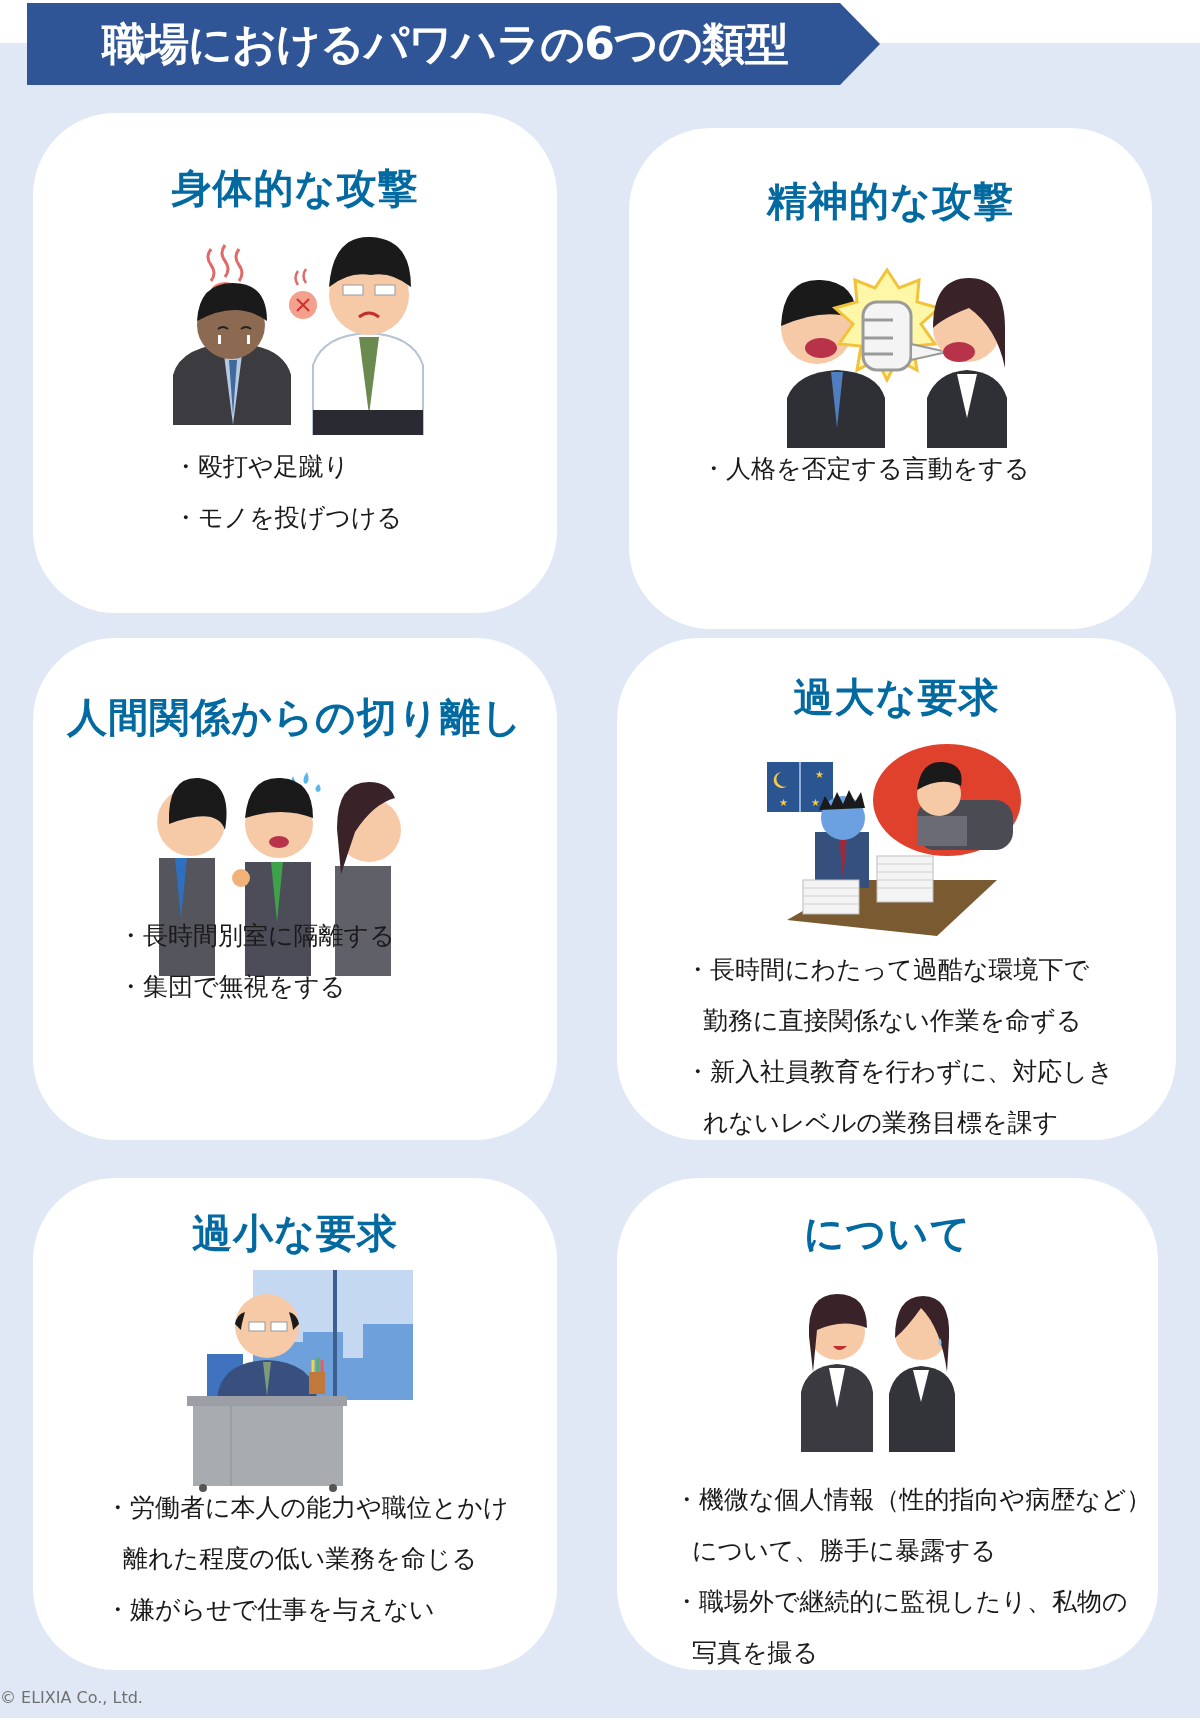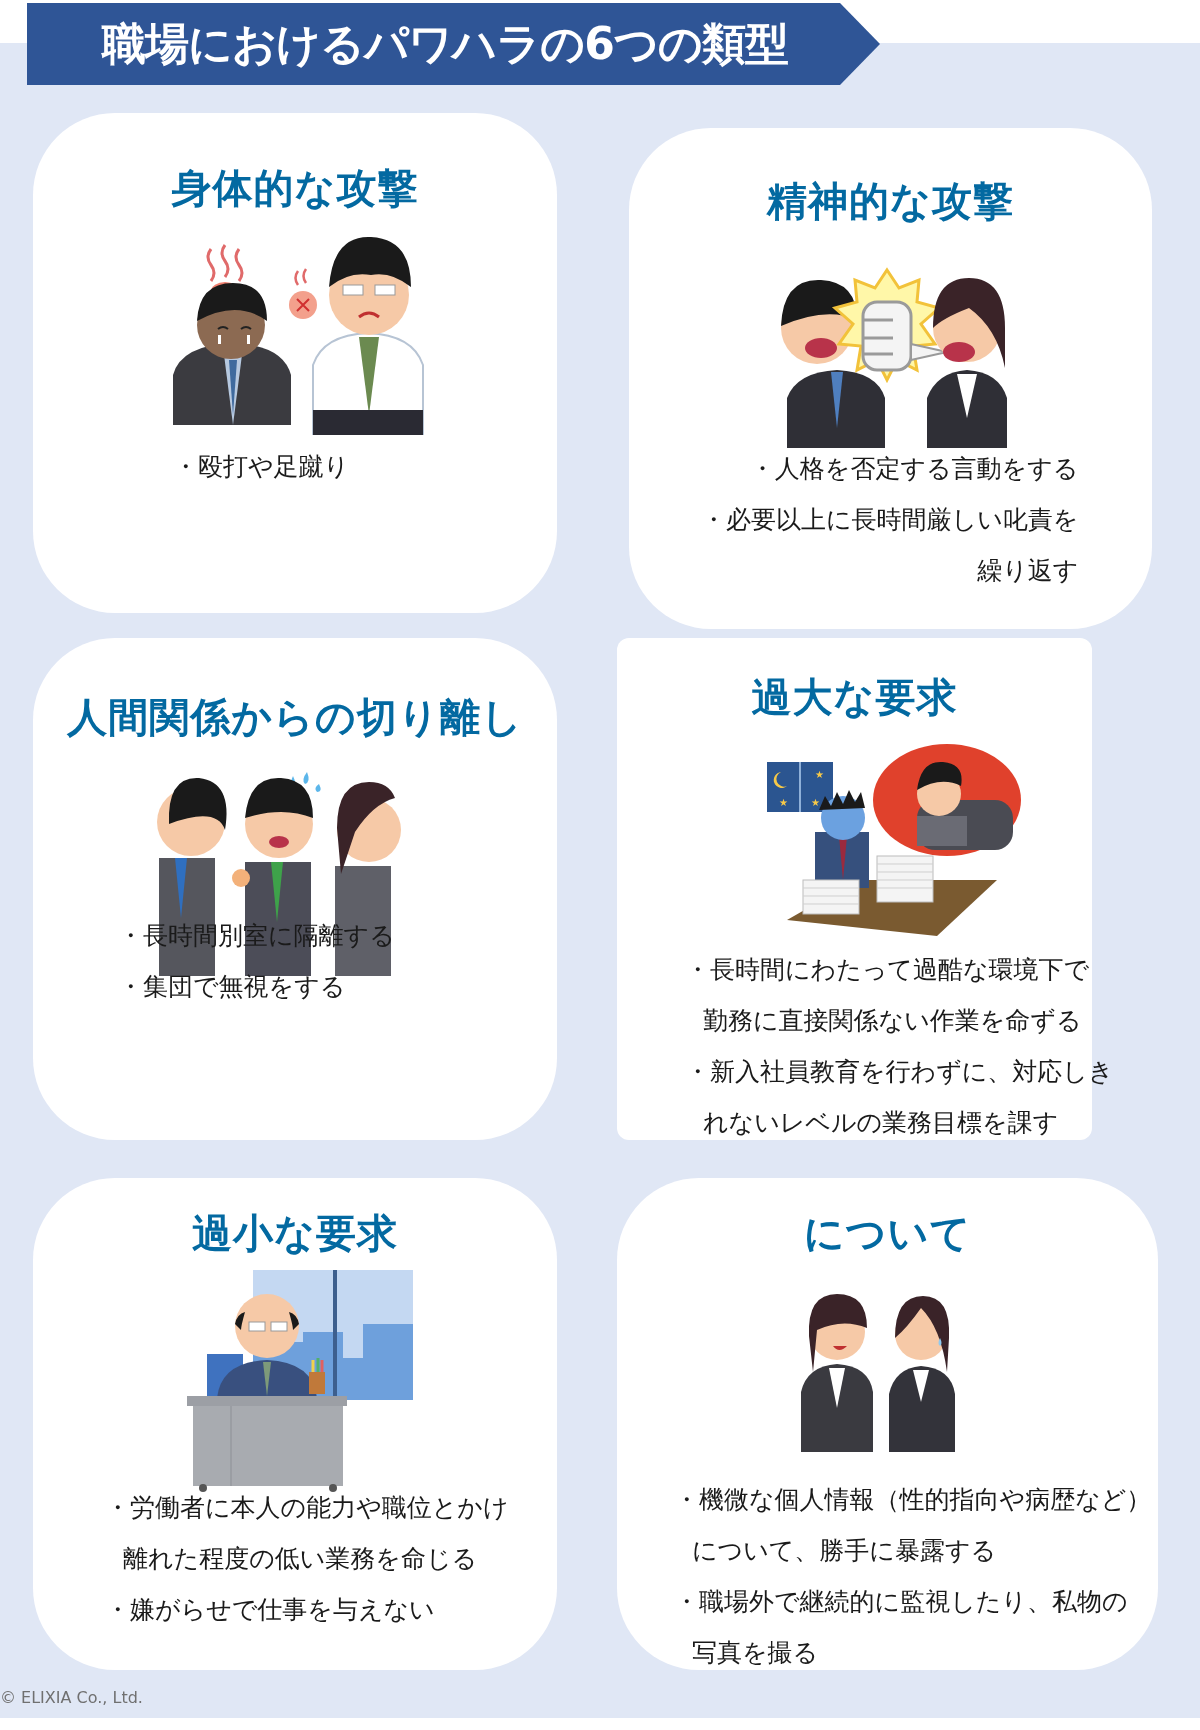--- a/index.html
+++ b/index.html
@@ -80,20 +80,21 @@
     <rect x="180" y="60" width="20" height="10" fill="#fff" stroke="#999"></rect>
     <rect x="212" y="60" width="20" height="10" fill="#fff" stroke="#999"></rect>
     <path d="M196 92 q10 -8 20 0" stroke="#c03030" stroke-width="3" fill="none"></path>
 
     <circle cx="140" cy="80" r="14" fill="#f3a08c"></circle>
     <path d="M134 74 l12 12 M146 74 l-12 12" stroke="#d03030" stroke-width="2"></path>
     <path d="M135 46 q-5 7 0 14 M143 44 q-5 7 0 14" stroke="#e06a6a" stroke-width="2.5" fill="none"></path>
   </svg>
   <ul class="bullets" style="left:140px; top:328px;">
     <li><span>・殴打や足蹴り</span></li>
+    <li><span>・モノを投げつける</span></li>
   </ul>
 </div>
 
 <div class="card" style="left:629px; top:113px; width:523px; height:501px;margin-top:15px;">
   <div class="card-title" style="top:46px;">精神的な攻撃</div>
   <svg class="illus" style="left:128px; top:120px;" width="260" height="200" viewBox="0 0 260 200">
 
     <path d="M30 200 L30 150 q10 -26 50 -28 q40 2 48 28 L128 200 Z" fill="#2f2f36"></path>
     <path d="M74 124 L80 180 L86 124 Z" fill="#4f7fbf"></path>
     <circle cx="60" cy="80" r="36" fill="#f6c9a7"></circle>
@@ -107,21 +108,20 @@
     <path d="M154 96 L190 104 L154 112 Z" fill="#f4f4f4" stroke="#9a9a9a" stroke-width="2"></path>
 
     <path d="M170 200 L170 150 q10 -26 40 -28 q32 2 40 28 L250 200 Z" fill="#2f2f36"></path>
     <path d="M200 126 L210 170 L220 126 Z" fill="#ffffff"></path>
     <circle cx="210" cy="80" r="34" fill="#f6c9a7"></circle>
     <path d="M176 80 q0 -50 36 -50 q36 0 36 50 L248 120 q-8 -40 -36 -60 q-26 10 -36 20 Z" fill="#3a2328"></path>
     <ellipse cx="202" cy="104" rx="16" ry="10" fill="#b8334a"></ellipse>
   </svg>
   <ul class="bullets" style="left:72px; top:315px;text-align:right;">
     <li><span>・人格を否定する言動をする</span></li>
-    <li><span>・必要以上に長時間厳しい叱責を</span><span class="cont">繰り返す</span></li>
   </ul>
 </div>
 
 <div class="card" style="left:33px; top:638px; width:524px; height:502px;">
   <div class="card-title" style="top:52px;">人間関係からの切り離し</div>
   <svg class="illus" style="left:122px; top:120px;" width="265" height="220" viewBox="0 0 265 220">
 
     <path d="M138 18 q-4 8 0 12 q4 -4 0 -12 Z" fill="#5bb6ea"></path>
     <path d="M152 14 q-6 8 -2 12 q6 -2 2 -12 Z" fill="#5bb6ea"></path>
     <path d="M164 26 q-6 4 -2 8 q6 0 2 -8 Z" fill="#5bb6ea"></path>
@@ -141,21 +141,21 @@
     <rect x="180" y="108" width="56" height="110" fill="#5f6068"></rect>
     <circle cx="214" cy="72" r="32" fill="#f6c9a7"></circle>
     <path d="M182 70 q0 -46 32 -46 q20 0 26 16 q-22 6 -40 34 L186 116 Z" fill="#3a2328"></path>
   </svg>
   <ul class="bullets" style="left:85px; top:272px;">
     <li><span>・長時間別室に隔離する</span></li>
     <li><span>・集団で無視をする</span></li>
   </ul>
 </div>
 
-<div class="card" style="left:617px; top:638px; width:475px; height:502px;border-radius:12px;">
+<div class="card" style="left:617px; top:638px; width:559px; height:502px;">
   <div class="card-title" style="top:32px;">過大な要求</div>
   <svg class="illus" style="left:150px; top:102px;" width="260" height="200" viewBox="0 0 260 200">
 
     <rect x="0" y="22" width="66" height="50" fill="#2b5590"></rect>
     <line x1="33" y1="22" x2="33" y2="72" stroke="#8fb0d8" stroke-width="2"></line>
     <path d="M14 32 a8 8 0 1 0 6 14 a6 6 0 1 1 -6 -14 Z" fill="#f7c948"></path>
     <text x="48" y="38" font-size="10" fill="#f7c948">★</text>
     <text x="12" y="66" font-size="10" fill="#f7c948">★</text>
     <text x="44" y="66" font-size="10" fill="#f7c948">★</text>
 

